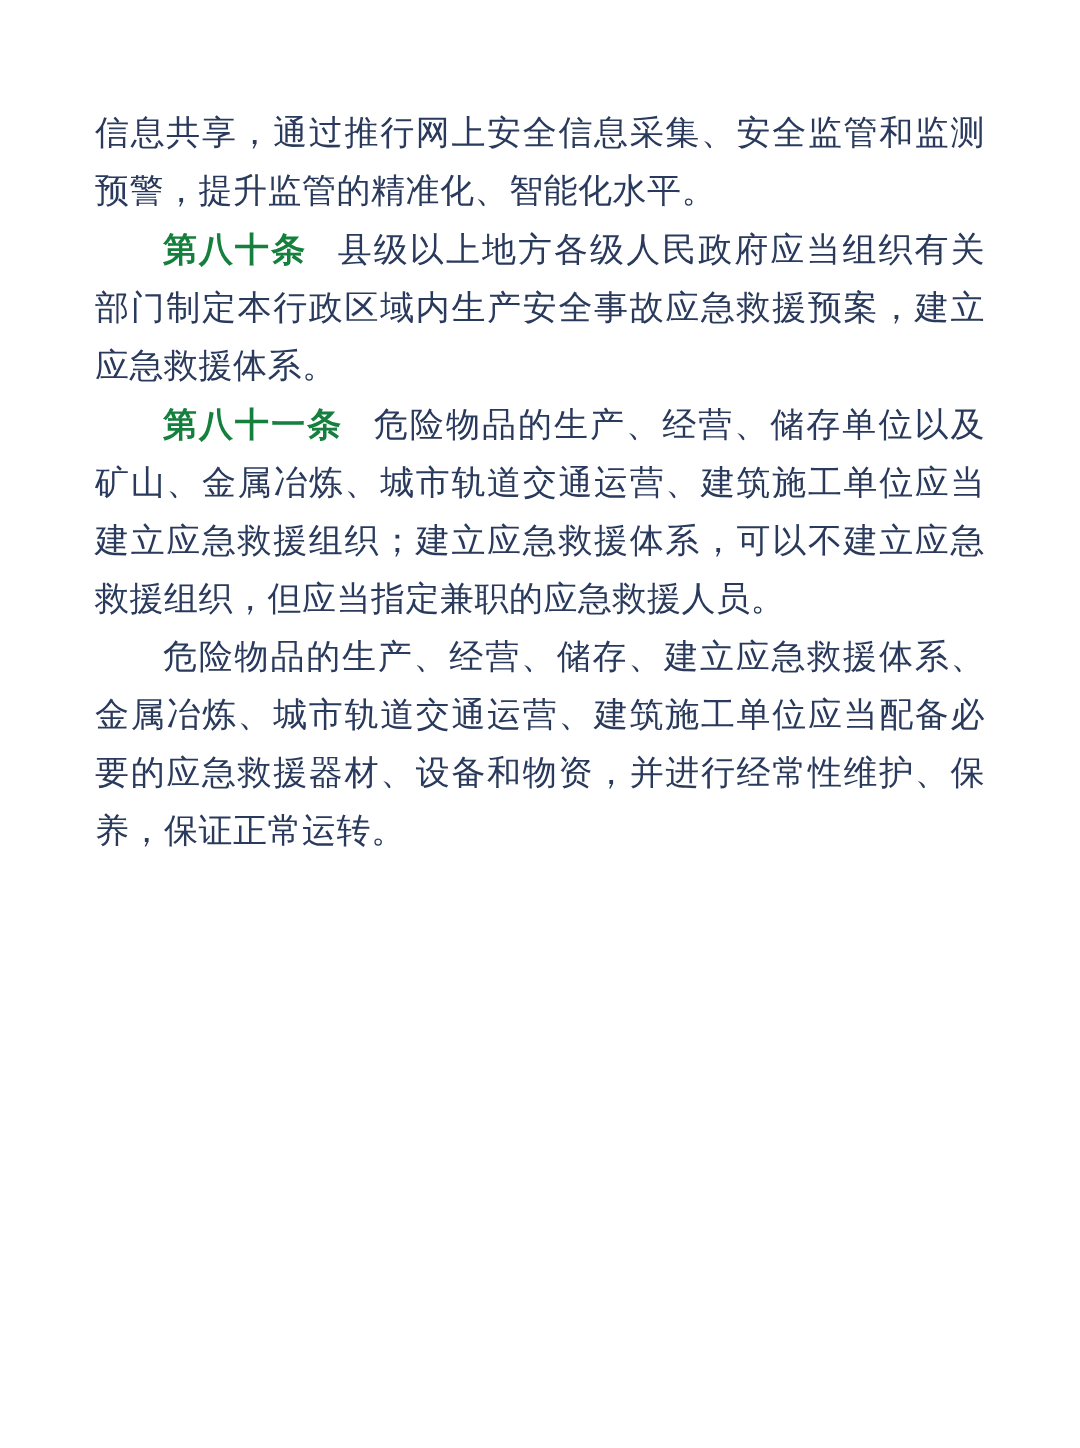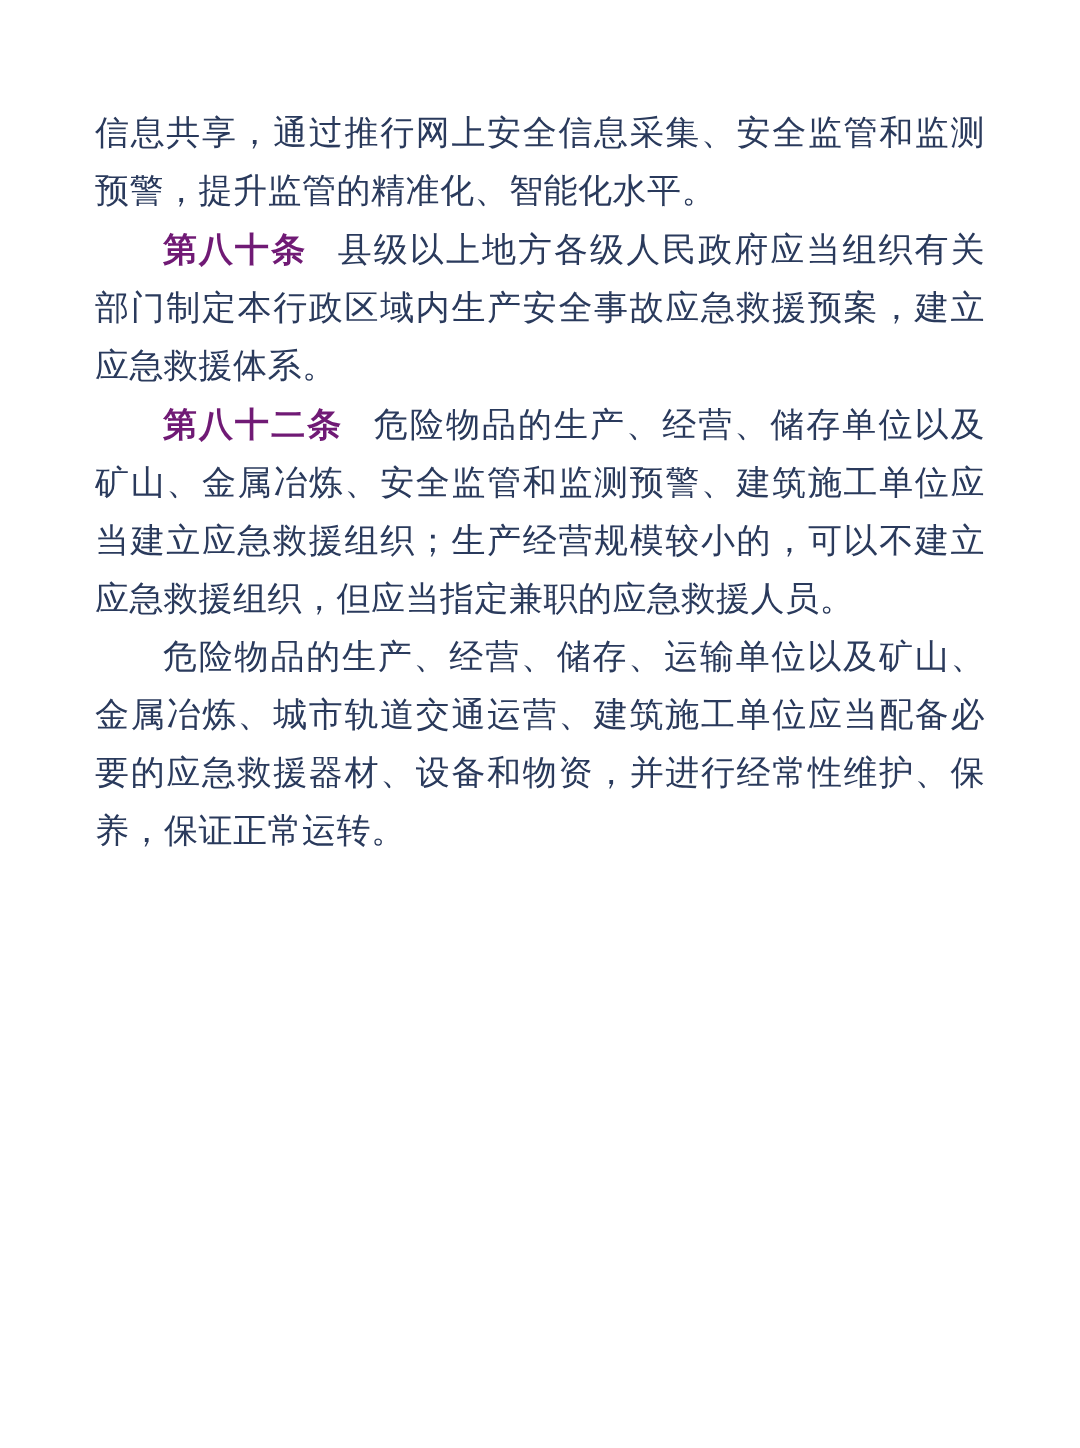--- a/index.html
+++ b/index.html
@@ -34,39 +34,39 @@
     text-indent: 2em;
     letter-spacing: 0.5px;
     word-break: break-all;
   }
   .para.continuation {
     text-indent: 0;
   }
   .article {
     font-family: "Liberation Sans", "DejaVu Sans", sans-serif;
     font-weight: 700;
-    color: #701a75;
+    color: #15803d;
     margin-right: 0.9em;
   }
   .article:empty {
     display: none;
     margin: 0;
   }
 </style>
 </head>
 <body>
 
 <div class="page">
   <div class="law-text">
 
     <p class="para continuation"><span>信息共享，通过推行网上安全信息采集、安全监管和监测预警，提升监管的精准化、智能化水平。</span></p>
 
     <p class="para"><span class="article">第八十条</span><span>县级以上地方各级人民政府应当组织有关部门制定本行政区域内生产安全事故应急救援预案，建立应急救援体系。</span></p>
 
 
 
-    <p class="para"><span class="article">第八十二条</span><span>危险物品的生产、经营、储存单位以及矿山、金属冶炼、安全监管和监测预警、建筑施工单位应当建立应急救援组织；生产经营规模较小的，可以不建立应急救援组织，但应当指定兼职的应急救援人员。</span></p>
+    <p class="para"><span class="article">第八十一条</span><span>危险物品的生产、经营、储存单位以及矿山、金属冶炼、城市轨道交通运营、建筑施工单位应当建立应急救援组织；建立应急救援体系，可以不建立应急救援组织，但应当指定兼职的应急救援人员。</span></p>
 
-    <p class="para"><span>危险物品的生产、经营、储存、运输单位以及矿山、金属冶炼、城市轨道交通运营、建筑施工单位应当配备必要的应急救援器材、设备和物资，并进行经常性维护、保养，保证正常运转。</span></p>
+    <p class="para"><span>危险物品的生产、经营、储存、建立应急救援体系、金属冶炼、城市轨道交通运营、建筑施工单位应当配备必要的应急救援器材、设备和物资，并进行经常性维护、保养，保证正常运转。</span></p>
 
 
   </div>
 </div>
 
 </body></html>

